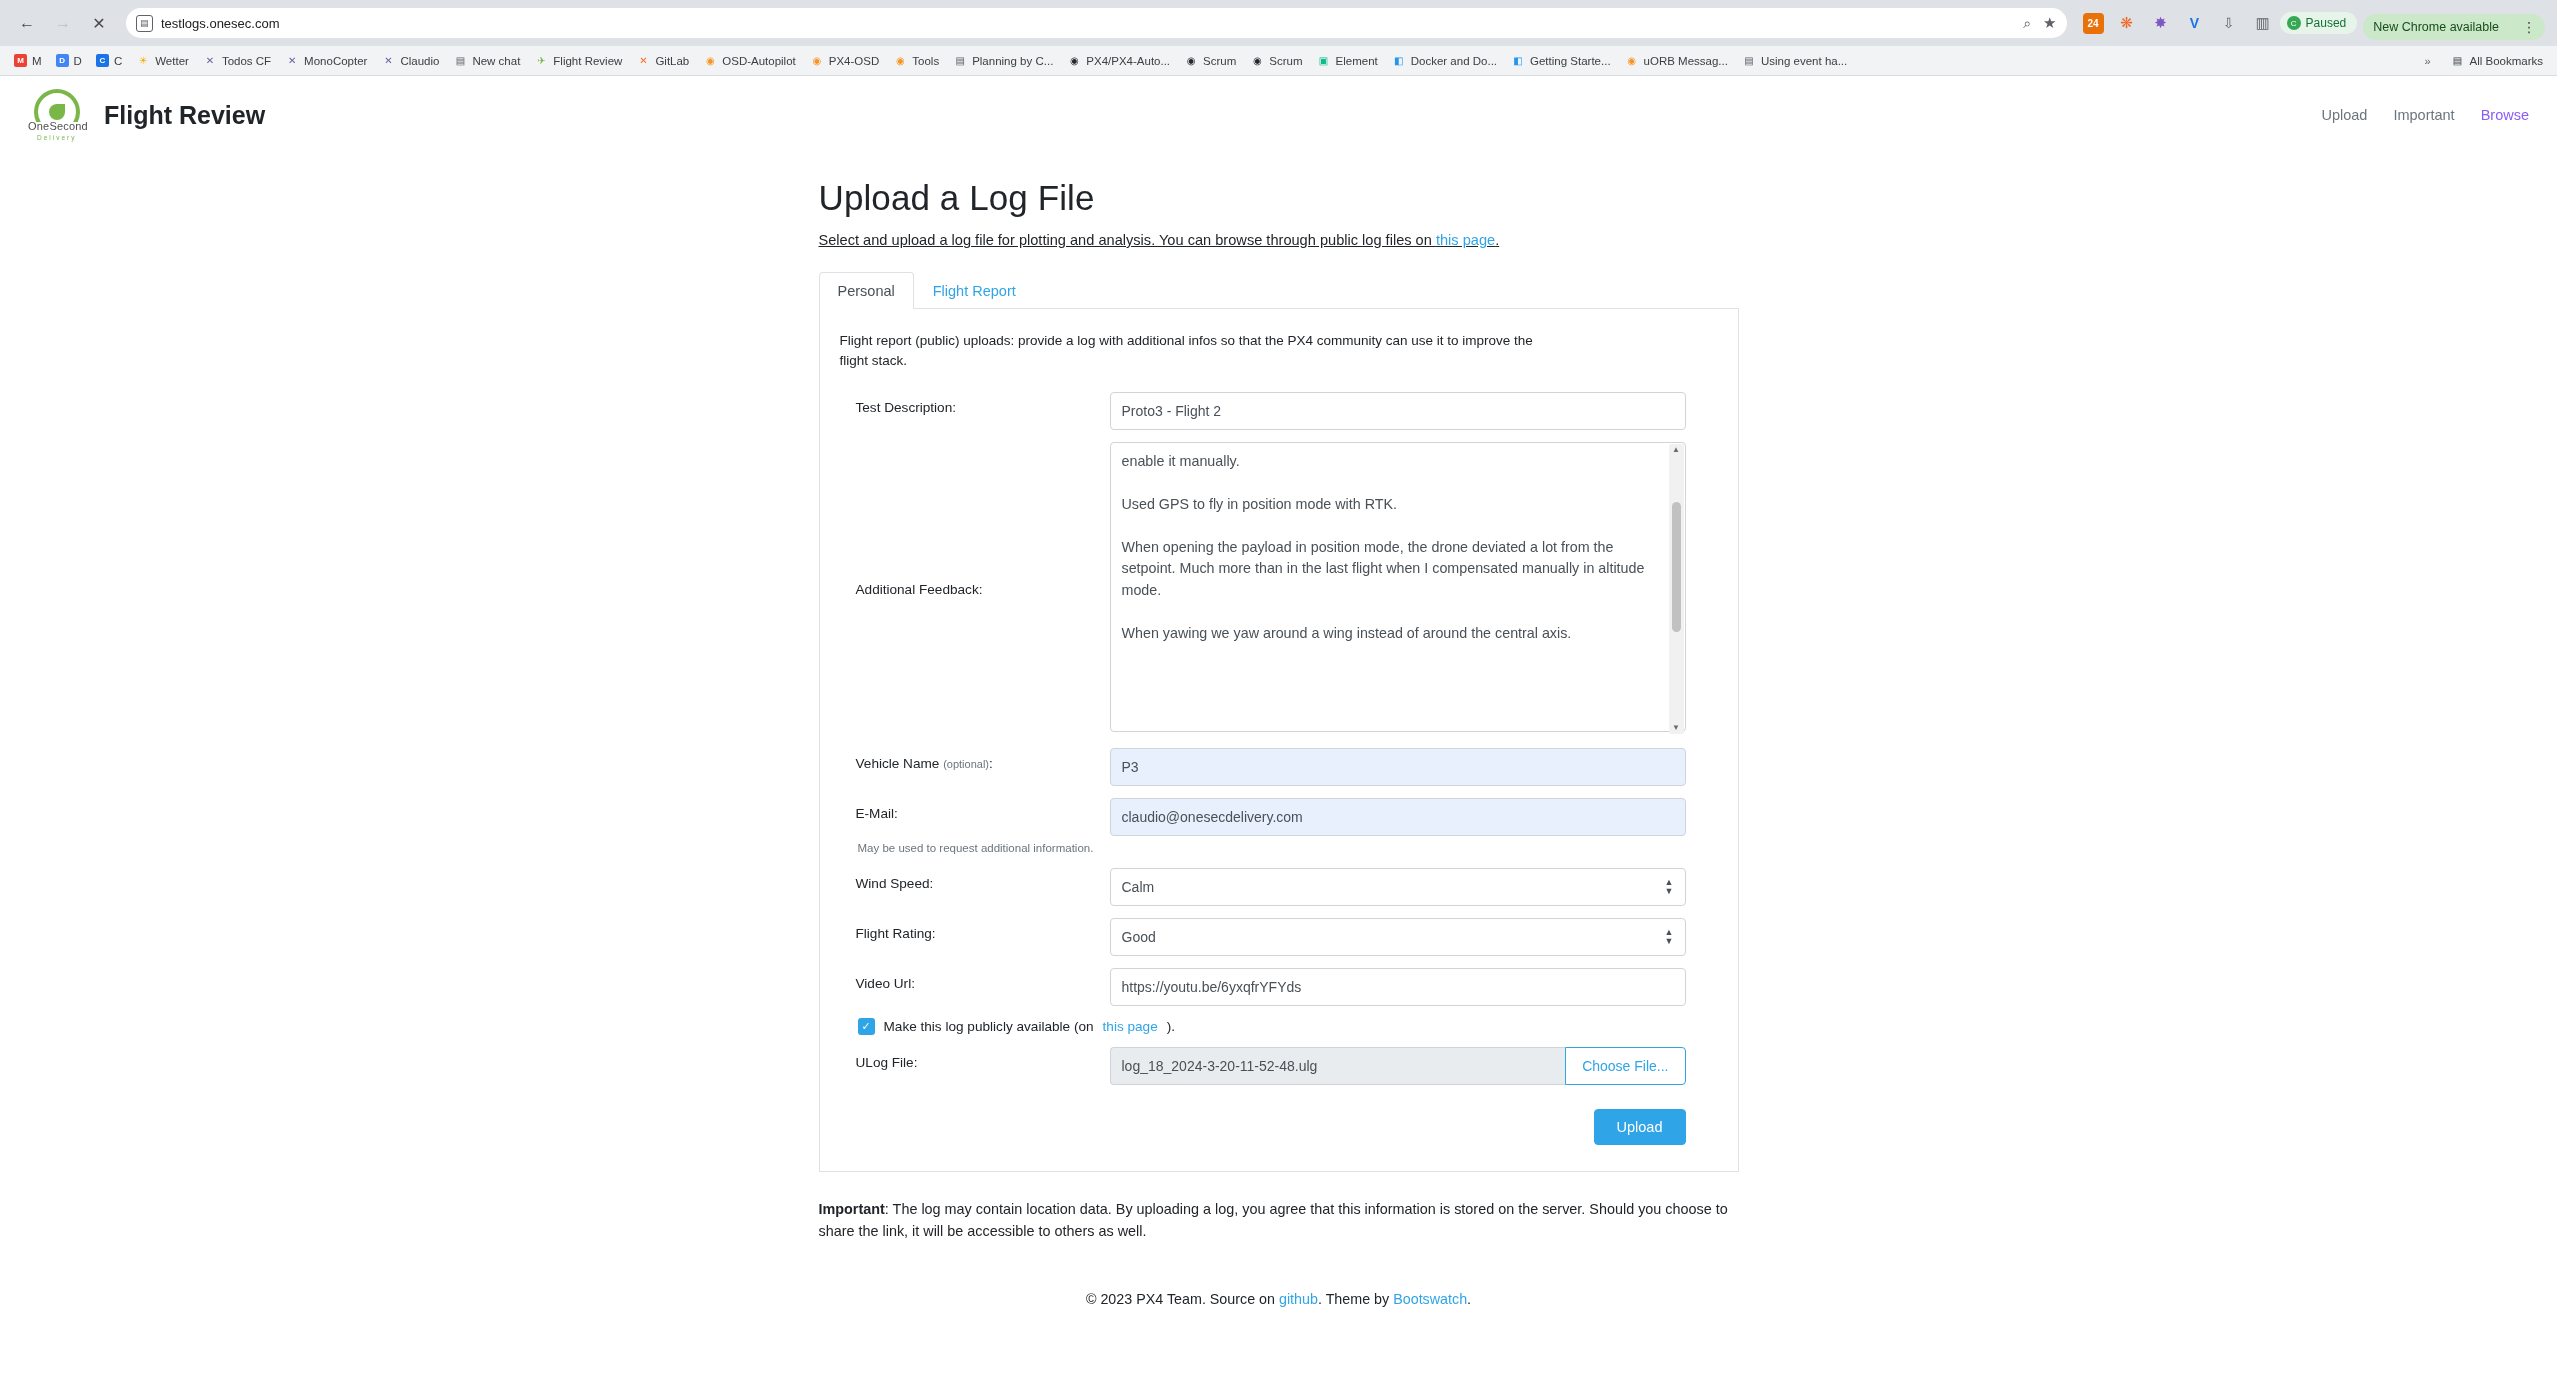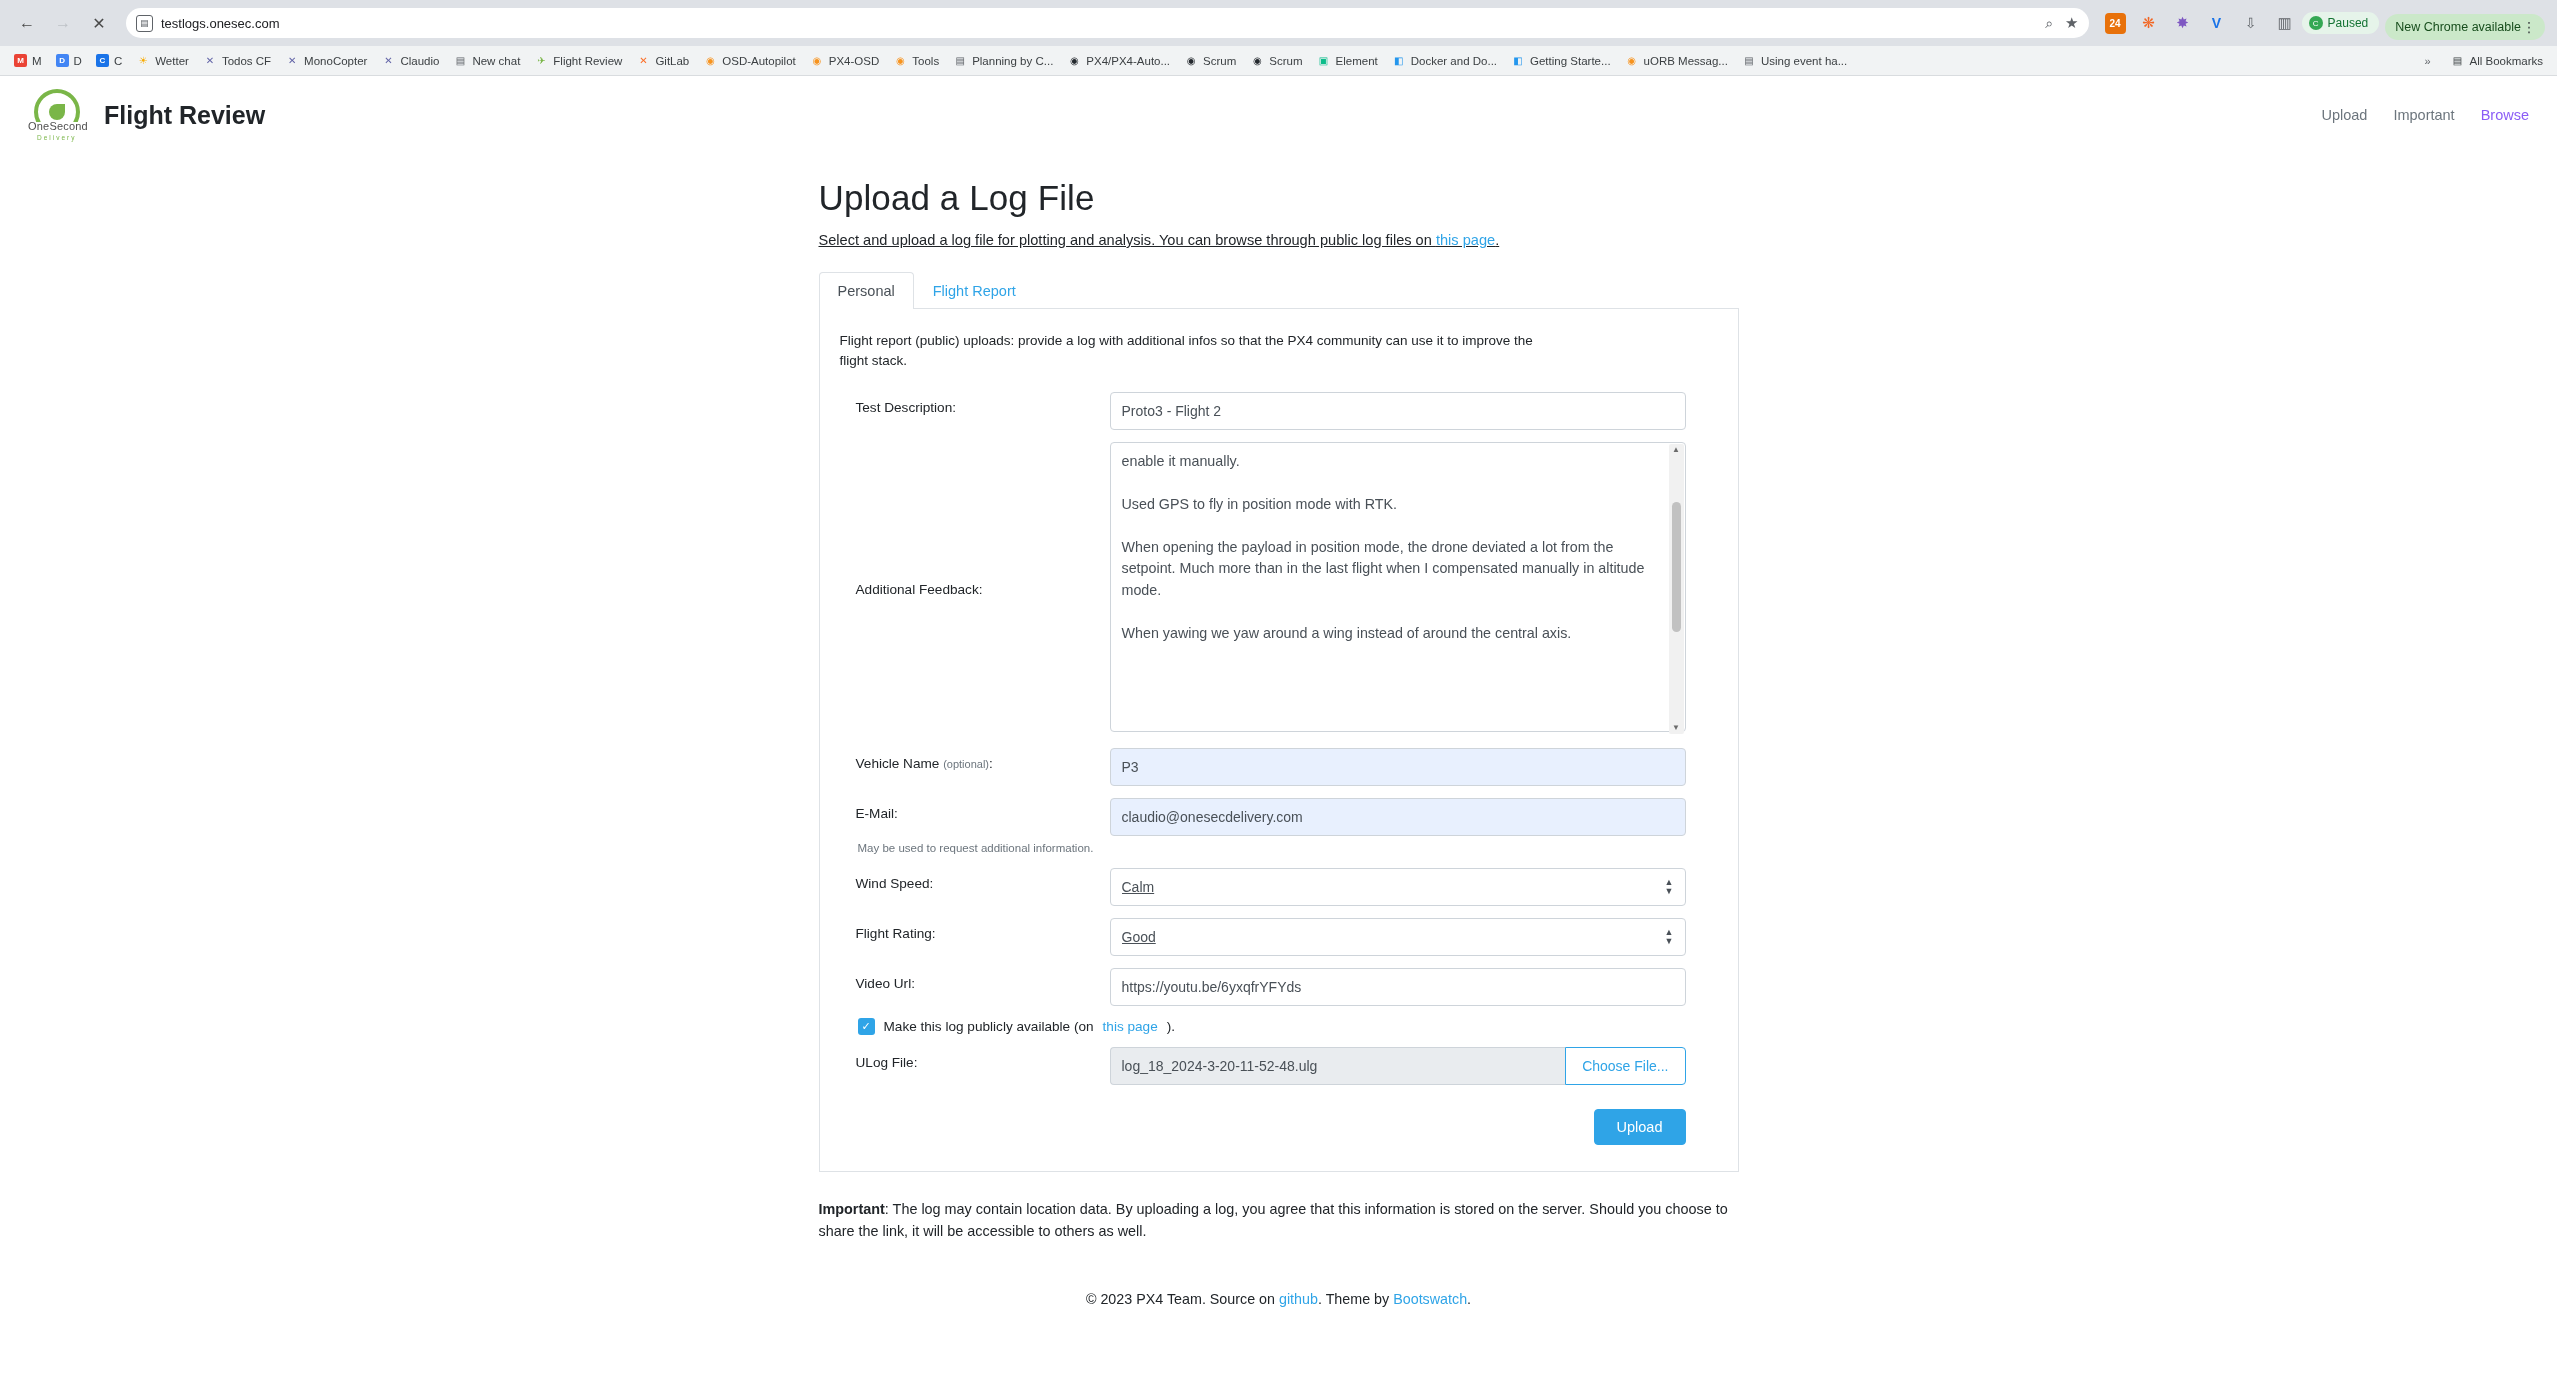--- a/index.html
+++ b/index.html
@@ -74,21 +74,21 @@
     display:flex;align-items:center;gap:5px;
     background:#e6f4ea; color:#137333;
     border-radius:13px; padding:4px 11px 4px 7px;
     font-size:12px;
   }
   .paused-dot { width:14px;height:14px;border-radius:50%;background:#34a853;color:#fff;font-size:8px;display:flex;align-items:center;justify-content:center;}
   .update-pill {
     background:#cbe8c9; color:#174d1c;
     border-radius:13px; padding:5px 10px;
     font-size:12.5px; white-space:nowrap;
-    display:flex; align-items:center; gap:1px;margin-top:8px;
+    display:flex; align-items:center; gap:23px;margin-top:8px;
   }
   .kebab { color:#3c4043; font-size:14px; letter-spacing:-1px;}
 
   
   .bookmarks {
     display: flex; align-items: center;
     height: 30px;
     background: #f1f3f4;
     padding: 0 8px;
     font-size: 11.5px;
@@ -169,21 +169,21 @@
 
   input.text, select.sel {
     width: 100%; height: 38px;
     border: 1px solid #ced4da; border-radius: 4px;
     font-size: 14px; color:#495057;
     padding: 0 11px;
     background: #fff;
     font-family: "Liberation Sans", sans-serif;
   }
   input.text.autofill, select.sel.autofill { background:#e8f0fe; }
-  select.sel { appearance:none; -webkit-appearance:none; background-image:none;text-decoration:underline; }
+  select.sel { appearance:none; -webkit-appearance:none; background-image:none; }
   .sel-wrap { position:relative; }
   .sel-arrows {
     position:absolute; right:12px; top:50%; transform:translateY(-50%);
     font-size:9px; color:#495057; line-height:0.95; text-align:center; pointer-events:none;
   }
 
   .ta-wrap { position:relative; }
   textarea.ta {
     width:100%; height: 290px;
     border:1px solid #ced4da; border-radius:4px;

